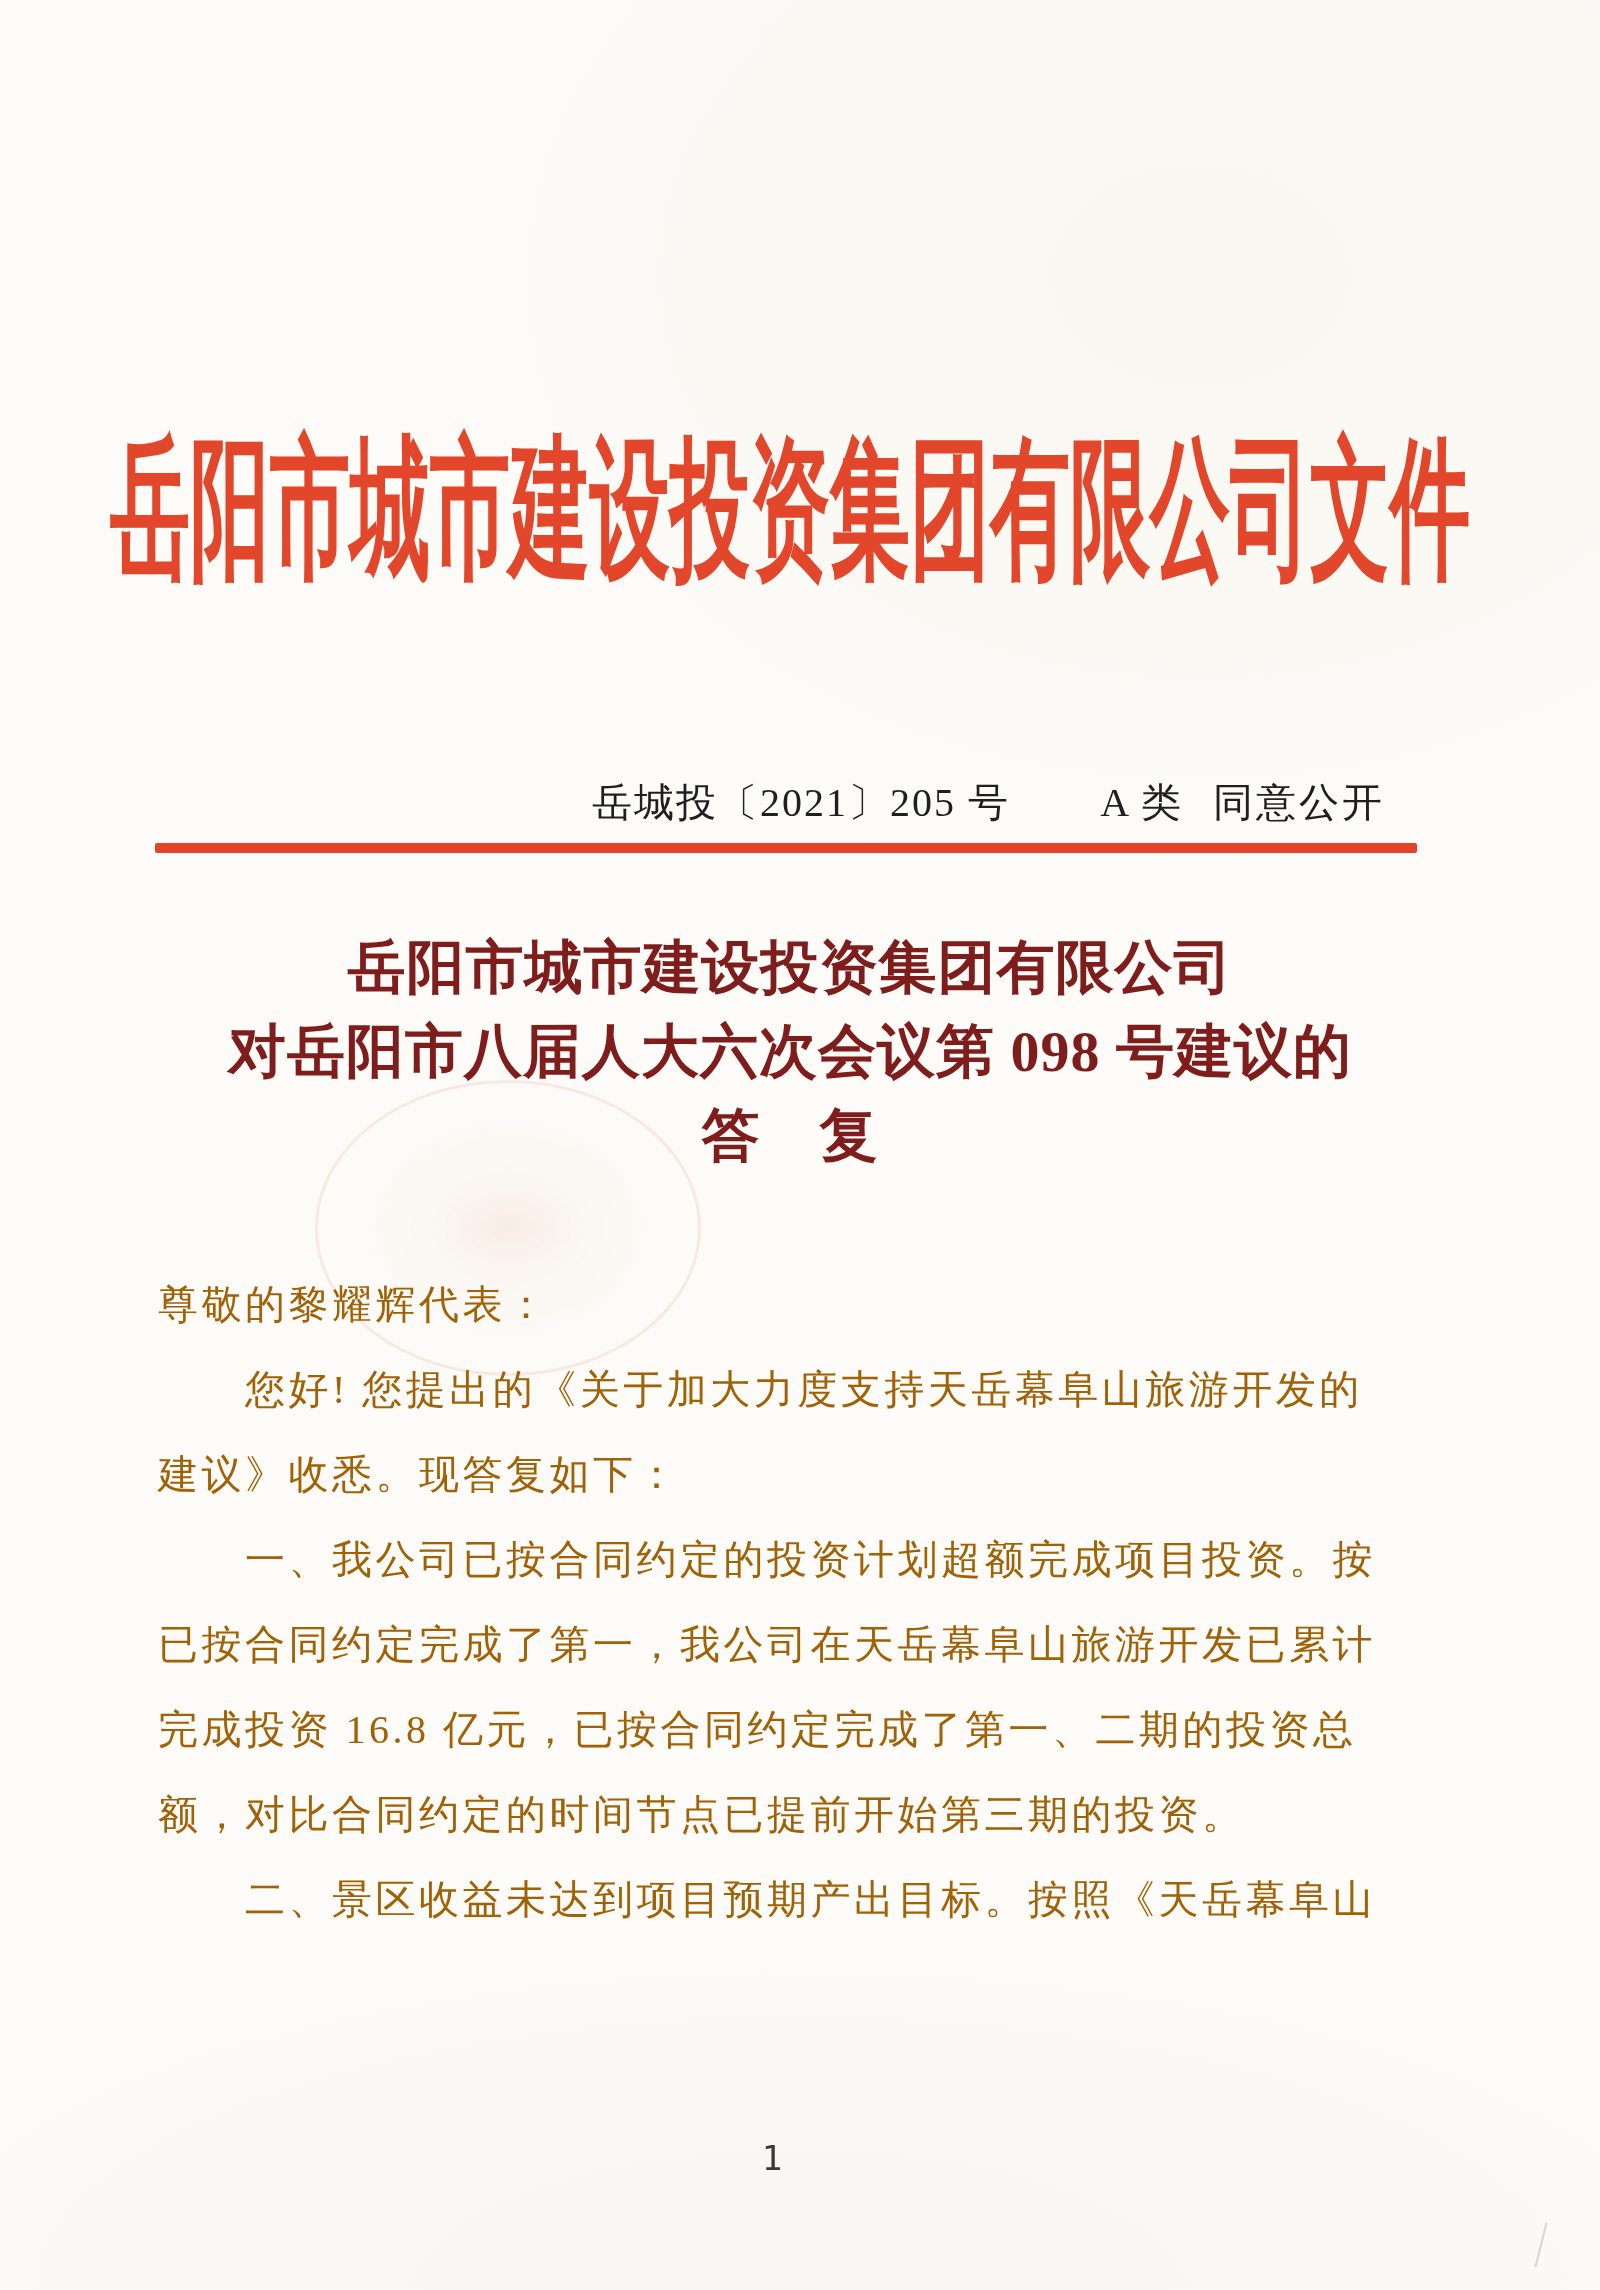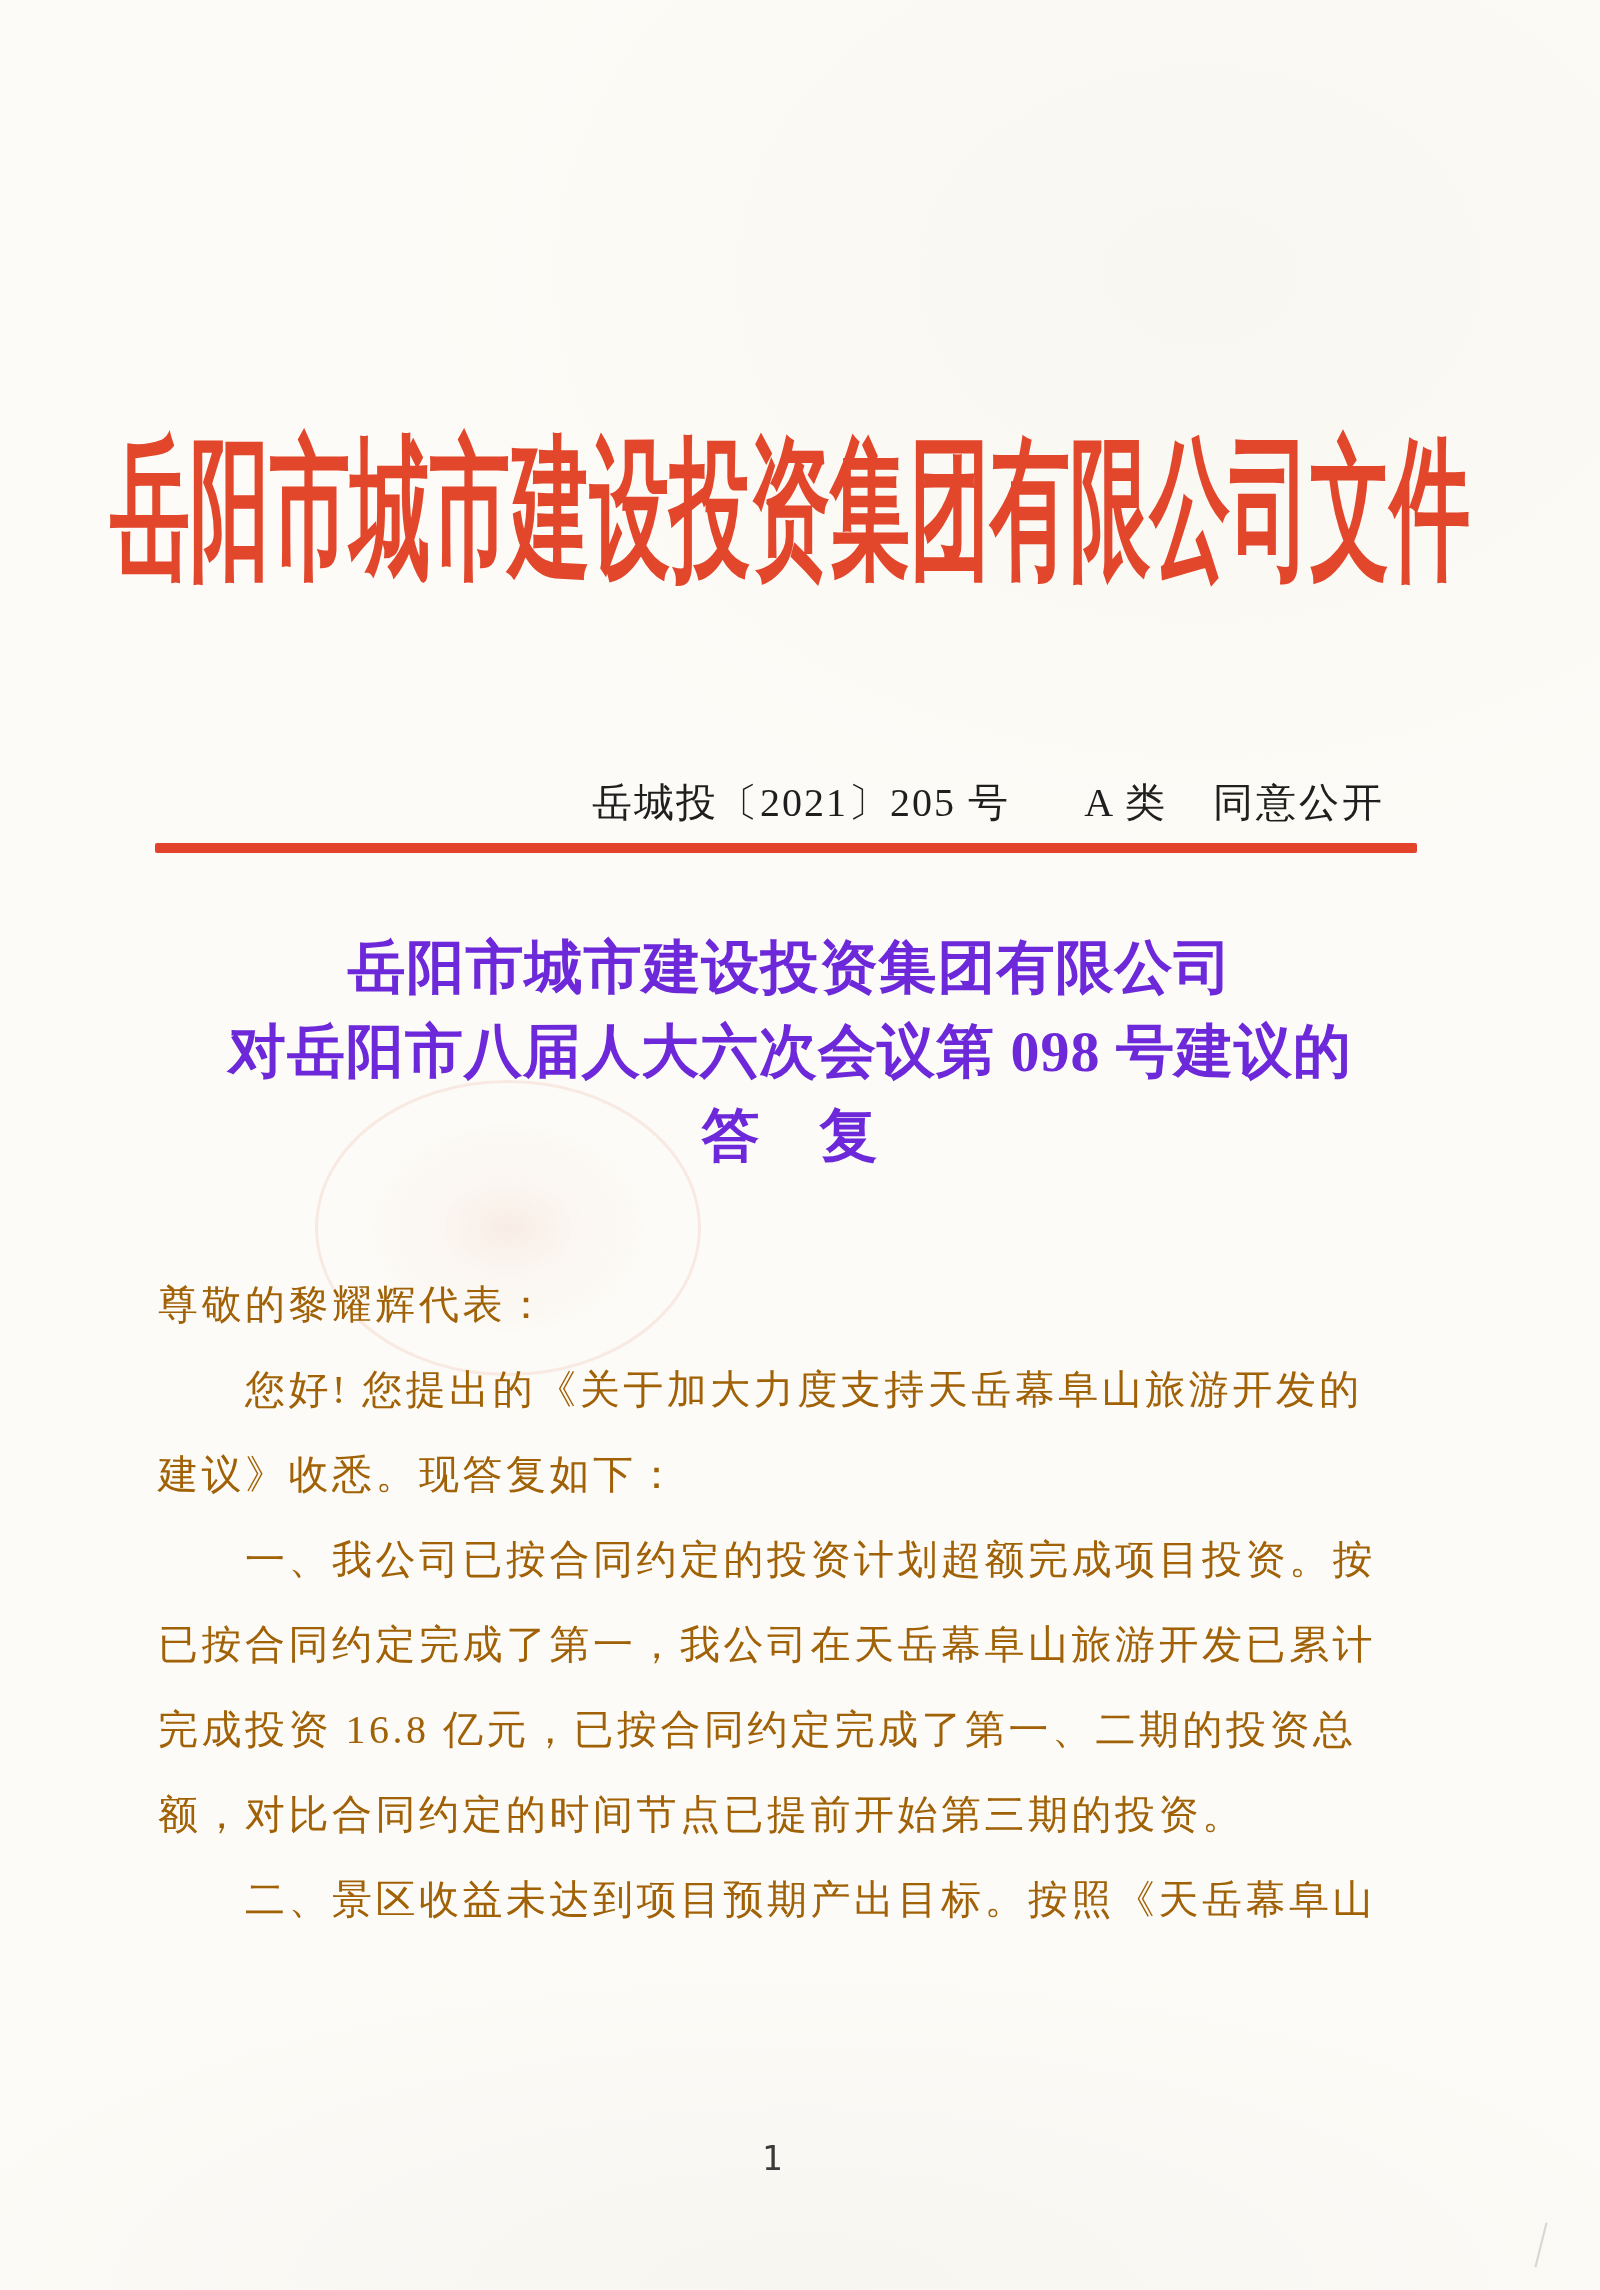--- a/index.html
+++ b/index.html
@@ -23,21 +23,21 @@
     line-height:170px;text-align:center;
     font-size:80px;font-weight:bold;white-space:nowrap;
     transform:scaleY(1.93);transform-origin:center center;
     letter-spacing:0px;
   }
   
   .doc-meta{position:absolute;top:775px;left:0;width:1600px;height:55px;line-height:55px;font-size:40px;color:#1f1f1f;}
   .doc-number{position:absolute;left:592px;letter-spacing:2px;white-space:nowrap;}
   .meta-right{position:absolute;right:215px;white-space:nowrap;}
   .classification{letter-spacing:2px;}
-  .publicity{margin-left:36px;letter-spacing:3px;}
+  .publicity{margin-left:20px;letter-spacing:3px;}
   
   .red-line{position:absolute;top:843px;left:155px;width:1262px;height:10px;border-radius:2px;}
   
   .seal-ghost{
     position:absolute;left:315px;top:1080px;width:380px;height:290px;
     border:3px solid rgba(228,146,116,0.16);border-radius:50%;
     background:radial-gradient(closest-side, rgba(232,160,130,0.07), rgba(232,160,130,0.03) 60%, rgba(232,160,130,0) 75%);
   }
   .seal-ghost-inner{
     position:absolute;left:28%;top:30%;width:44%;height:40%;
@@ -84,21 +84,21 @@
       <span class="publicity">同意公开</span>
     </span>
   </div>
 
   <div class="red-line" style="background: rgb(226, 67, 42);"></div>
 
   <div class="seal-ghost">
     <div class="seal-ghost-inner"></div>
   </div>
 
-  <div class="doc-title" style="color: #6d28d9;">
+  <div class="doc-title" style="color: #7f1d1d;">
     <div class="t-line">岳阳市城市建设投资集团有限公司</div>
     <div class="t-line">对岳阳市八届人大六次会议第 098 号建议的</div>
     <div class="t-line">答　复</div>
   </div>
 
   <div class="body-text" style="color: #a16207;">
     <div class="body-line">尊敬的黎耀辉代表：</div>
     <div class="body-line indent">您好! 您提出的《关于加大力度支持天岳幕阜山旅游开发的</div>
     <div class="body-line">建议》收悉。现答复如下：</div>
     <div class="body-line indent">一、我公司已按合同约定的投资计划超额完成项目投资。按</div>

